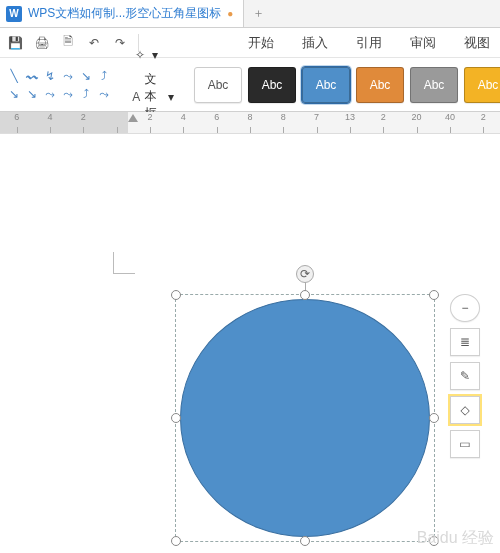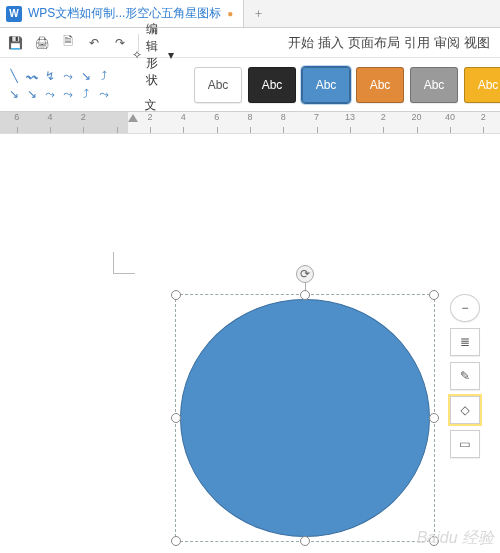--- a/index.html
+++ b/index.html
@@ -43,21 +43,21 @@
   }
   
   .qatbar {
     height: 30px; display:flex; align-items:center;
     gap: 10px; padding: 0 8px;
     background:#fff;
     border-bottom:1px solid #e5e5e5;
   }
   .qat-ico { width:16px; height:16px; color:#555; display:flex; align-items:center; justify-content:center; }
   .qat-sep { width:1px; height:18px; background:#ddd; }
-  .menu-tabs { display:flex; gap:0; margin-left:auto; font-size:13px; color:#444; }
+  .menu-tabs { display:flex; gap:24px; margin-left:auto; font-size:13px; color:#444; }
   .menu-tabs .mtab { padding:4px 2px; }
   
   .ribbon {
     height: 54px; display:flex; align-items:center;
     background:#fff; border-bottom:1px solid #d0d0d0;
     padding: 0 6px; gap:8px;
   }
   .shape-palette {
     width: 108px;
     display:grid; grid-template-columns:repeat(6,16px); grid-auto-rows:16px;
@@ -138,21 +138,21 @@
   }
   .tool {
     width:30px; height:28px; border:1px solid #cfcfcf; background:#fff;
     display:flex; align-items:center; justify-content:center; color:#555;
     box-shadow:0 1px 1px rgba(0,0,0,.06);
   }
   .tool.round { border-radius:50%; }
   .tool.hl { box-shadow:0 0 0 2px #ffe27a; }
   .watermark {
     position:absolute; right:6px; bottom:4px;
-    font-size:16px; color:#d9d9d9; font-style:italic;
+    font-size:16px; color:#d9d9d9; 
   }
 </style>
 </head>
 <body>
 
 <div class="tabbar">
   <div class="doc-tab">
     <span class="w-icon">W</span>
     <span class="title">WPS文档如何制...形空心五角星图标</span>
     <span class="dirty">●</span>
@@ -165,21 +165,20 @@
 <div class="qatbar">
   <span class="qat-ico">💾</span>
   <span class="qat-ico">🖨</span>
   <span class="qat-ico">🗎</span>
   <span class="qat-ico">↶</span>
   <span class="qat-ico">↷</span>
   <span class="qat-sep"></span>
   <div class="menu-tabs">
     <span class="mtab">开始</span>
     <span class="mtab">插入</span>
-    <span class="mtab">页面布局</span>
     <span class="mtab">引用</span>
     <span class="mtab">审阅</span>
     <span class="mtab">视图</span>
   </div>
 </div>
 
 <div class="ribbon">
   <div class="shape-palette">
     <span class="sicon">╲</span>
     <span class="sicon">〰</span>
@@ -191,21 +190,20 @@
     <span class="sicon">↘</span>
     <span class="sicon">⤳</span>
     <span class="sicon">⤳</span>
     <span class="sicon">⤴</span>
     <span class="sicon">⤳</span>
   </div>
   <span class="qat-sep"></span>
   <div class="rib-group">
     <div class="rib-btn">
       <span class="ico">✧</span>
-      <span>编辑形状</span>
       <span>▾</span>
     </div>
     <div class="rib-btn">
       <span class="ico">A</span>
       <span>文本框</span>
       <span>▾</span>
     </div>
   </div>
   <span class="qat-sep"></span>
   <div class="style-swatches">

